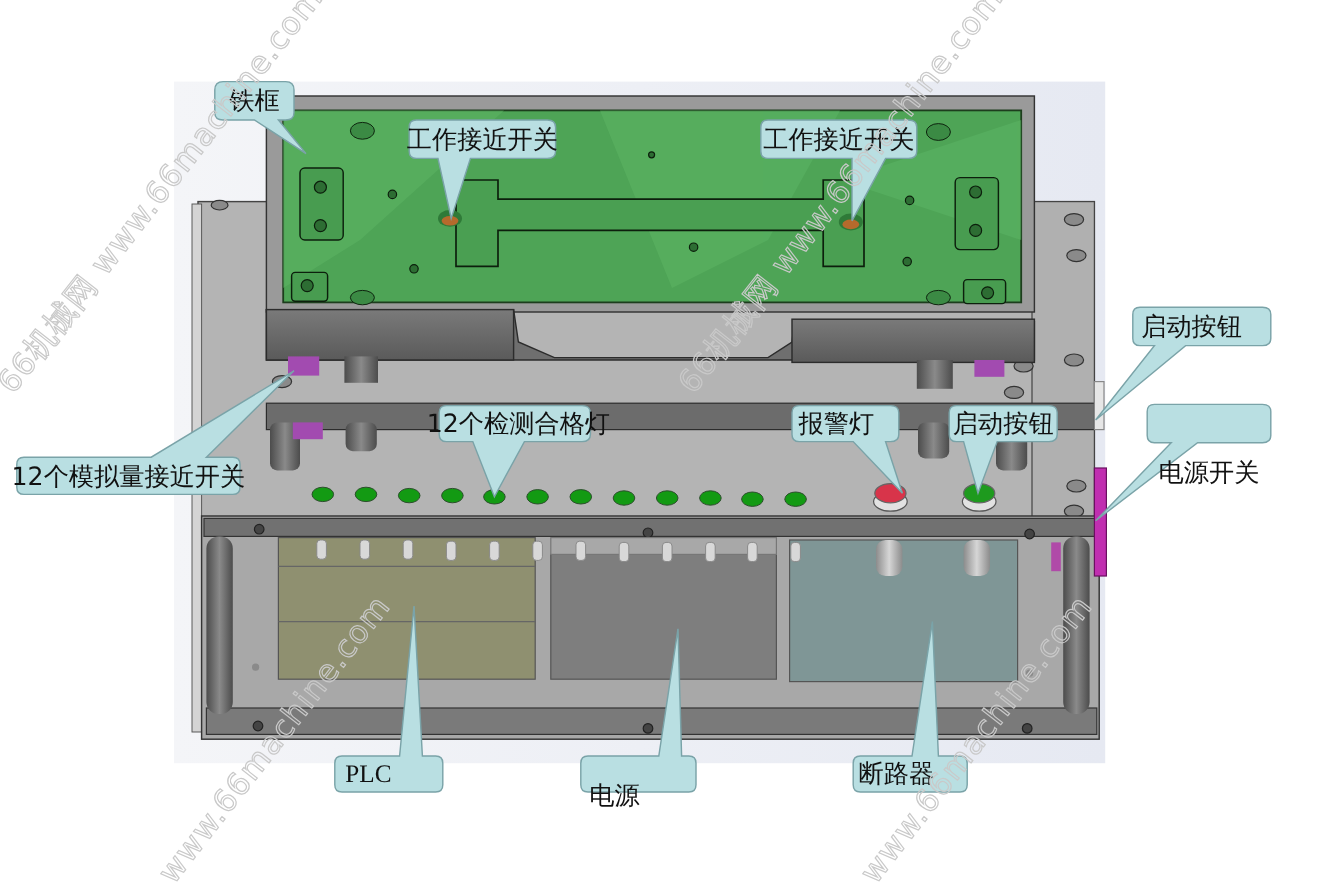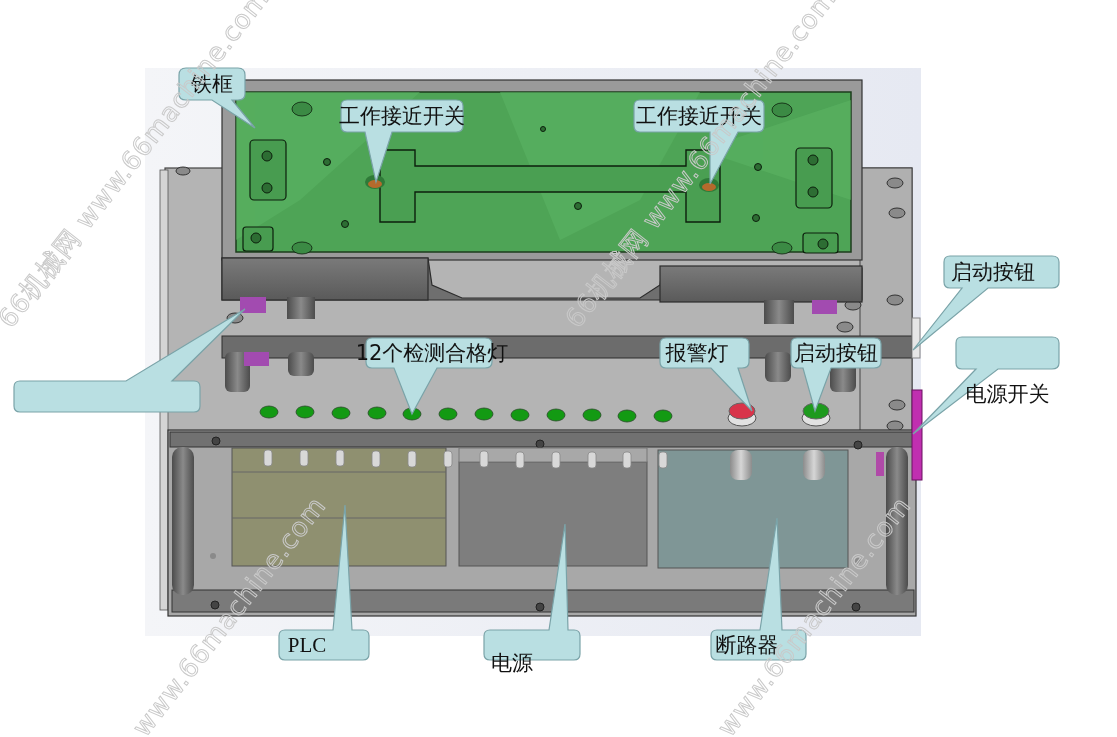--- a/index.html
+++ b/index.html
@@ -214,20 +214,21 @@
     <path d="M717,660 Q711,660 711,654 L711,636 Q711,630 717,630 L760,630 L777,518 L782,630 L800,630 Q806,630 806,636 L806,654 Q806,660 800,660 Z"></path>
   </g>
 </svg>
 
 
 <div class="callout-text" style="left:179px;top:68px;width:66px;height:32px;">铁框</div>
 <div class="callout-text" style="left:341px;top:100px;width:122px;height:32px;">工作接近开关</div>
 <div class="callout-text" style="left:634px;top:100px;width:130px;height:32px;">工作接近开关</div>
 <div class="callout-text" style="left:944px;top:256px;width:98px;height:32px;">启动按钮</div>
 <div class="callout-text" style="left:956px;top:337px;width:103px;height:32px;margin-top:41px;">电源开关</div>
+<div class="callout-text" style="left:14px;top:381px;width:186px;height:31px;">12个模拟量接近开关</div>
 <div class="callout-text" style="left:366px;top:338px;width:132px;height:30px;">12个检测合格灯</div>
 <div class="callout-text" style="left:660px;top:338px;width:74px;height:30px;font-family:Liberation Serif, serif;">报警灯</div>
 <div class="callout-text" style="left:791px;top:338px;width:90px;height:30px;font-family:Liberation Mono, monospace;">启动按钮</div>
 <div class="callout-text" style="left:279px;top:630px;width:56px;height:30px;font-family:Liberation Serif, serif;">PLC</div>
 <div class="callout-text" style="left:484px;top:648px;width:56px;height:30px;">电源</div>
 <div class="callout-text" style="left:711px;top:630px;width:72px;height:30px;">断路器</div>
 
 
 <div class="wm" style="left:18px;top:300px;transform:rotate(-52deg);">66机械网 www.66machine.com</div>
 <div class="wm" style="left:585px;top:300px;transform:rotate(-52deg);">66机械网 www.66machine.com</div>

